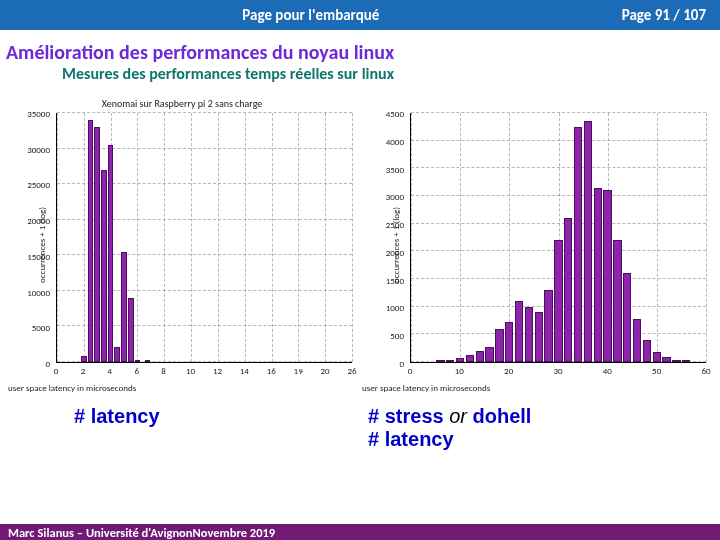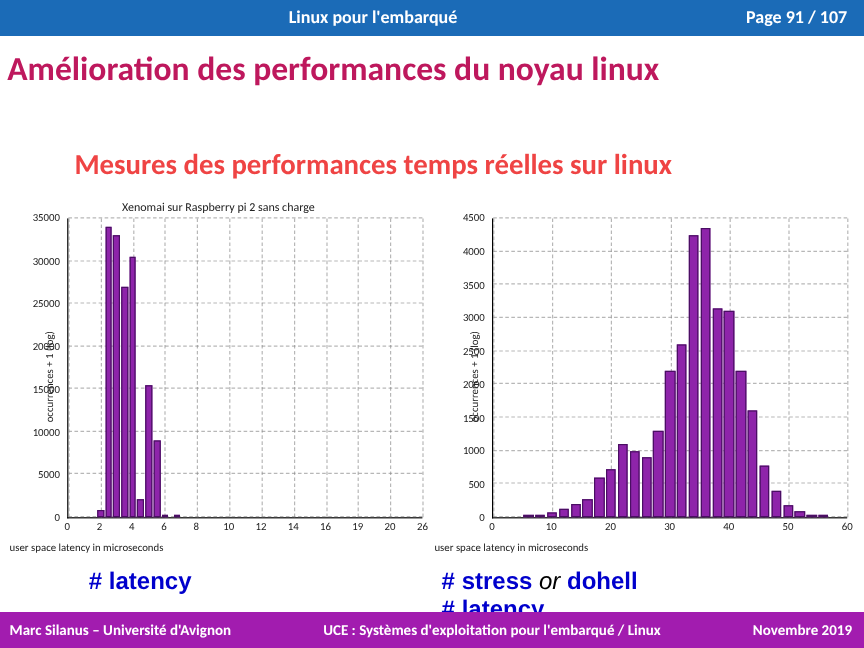--- a/index.html
+++ b/index.html
@@ -3,22 +3,22 @@
 <meta charset="utf-8">
 <style>
   * { box-sizing: border-box; margin: 0; padding: 0; }
   html, body { width: 720px; height: 540px; font-family: Calibri, Arial, sans-serif; background: #fff; overflow: hidden; }
 
   .header { display: flex; align-items: center; height: 30px; background: #1b6bb7; color: #fff; font-size: 15px; font-weight: 600; }
   .header .title { flex: 1; text-align: center; }
   .header .pager { padding-right: 14px; }
 
   .heading-block { padding: 10px 6px 4px 6px; }
-  .heading-block .h1 { color: #be185d; font-size: 28px; font-weight: 700; }
-  .heading-block .h2 { color: #ef4444; font-size: 24px; font-weight: 700; padding-left: 56px; margin-top: 48px; }
+  .heading-block .h1 { color: #6d28d9; font-size: 20px; font-weight: 700; }
+  .heading-block .h2 { color: #0f766e; font-size: 16px; font-weight: 700; padding-left: 56px; }
 
   .charts { display: flex; gap: 6px; padding: 8px 8px 0 8px; }
   .chart-box { position: relative; width: 348px; height: 300px; background: #fff; }
   .chart-title { position: absolute; top: 2px; left: 0; right: 0; text-align: center; font-size: 10px; color: #222; }
   .ylabel { position: absolute; left: -4px; top: 50%; transform: translateY(-50%) rotate(-90deg); transform-origin: center; font-size: 9px; color: #222; white-space: nowrap; }
   .xlabel { position: absolute; bottom: 2px; left: 0; right: 0; text-align: left; font-size: 9px; color: #222; }
 
   .plot { position: absolute; left: 48px; top: 18px; right: 4px; bottom: 32px; border-left: 1px solid #000; border-bottom: 1px solid #000; }
   .grid-v { position: absolute; top: 0; bottom: 0; border-left: 1px dashed #888; opacity: .6; }
   .grid-h { position: absolute; left: 0; right: 0; border-top: 1px dashed #888; opacity: .6; }
@@ -29,30 +29,30 @@
   .xticks { position: absolute; left: 48px; right: 4px; bottom: 18px; height: 12px; }
   .xtick { position: absolute; top: 0; transform: translateX(-50%); font-size: 9px; color: #222; }
 
   .captions { display: flex; padding: 10px 0 0 0; }
   .cap-left { width: 50%; padding-left: 74px; }
   .cap-right { width: 50%; padding-left: 8px; }
   .cap { font-family: Liberation Sans, sans-serif; font-size: 20px; white-space: pre; font-weight: 600; }
   .cap .kw { color: #0000cc; }
   .cap .norm { color: #000; font-style: italic; font-weight: normal; }
 
-  .footer { position: absolute; left: 0; right: 0; bottom: 0; height: 30px; background: #a21caf; color: #fff; display: flex; align-items: center; font-size: 12.5px; font-weight: 600; }
+  .footer { position: absolute; left: 0; right: 0; bottom: 0; height: 16px; background: #701a75; color: #fff; display: flex; align-items: center; font-size: 12.5px; font-weight: 600; }
   .footer .fl { padding-left: 8px; flex: 0 0 auto; }
   .footer .fc { flex: 1; text-align: center; }
   .footer .fr { padding-right: 10px; flex: 0 0 auto; }
 </style>
 </head>
 <body>
 
 <div class="header">
-  <div class="title">Linux pour l'embarqué</div>
+  <div class="title">Page pour l'embarqué</div>
   <div class="pager">Page 91 / 107</div>
 </div>
 
 <div class="heading-block">
   <div class="h1">Amélioration des performances du noyau linux</div>
   <div class="h2">Mesures des performances temps réelles sur linux</div>
 </div>
 
 <div class="charts">
   <div class="chart-box">
@@ -193,15 +193,14 @@
     <div class="cap" id="cap-left"><span class="kw"># </span><span class="kw">latency</span></div>
   </div>
   <div class="cap-right">
     <div class="cap" id="cap-right-1"><span class="kw"># </span><span class="kw">stress </span><span class="norm">or </span><span class="kw">dohell</span></div>
     <div class="cap" id="cap-right-2"><span class="kw"># </span><span class="kw">latency</span></div>
   </div>
 </div>
 
 <div class="footer">
   <div class="fl">Marc Silanus – Université d'Avignon</div>
-  <div class="fc">UCE : Systèmes d'exploitation pour l'embarqué / Linux</div>
   <div class="fr">Novembre 2019</div>
 </div>
 
 </body></html>

